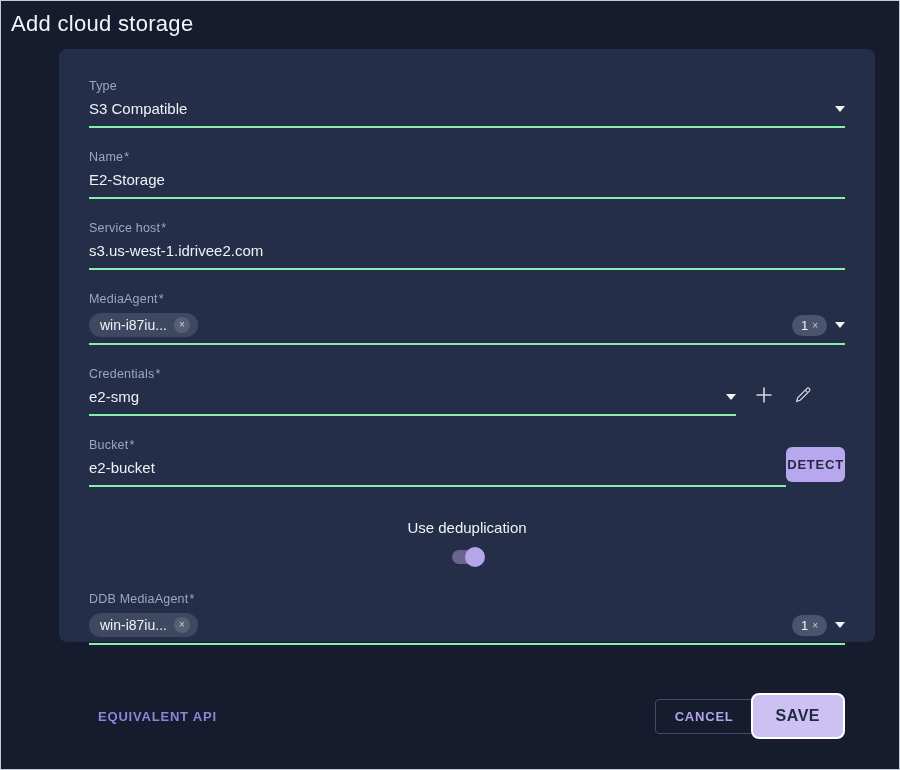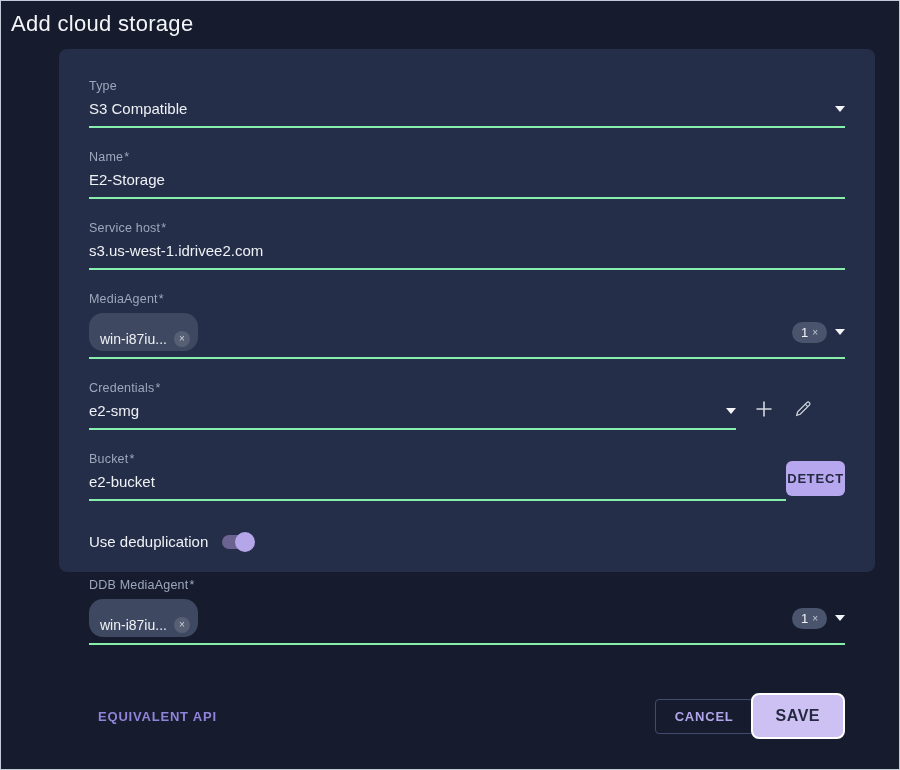--- a/index.html
+++ b/index.html
@@ -16,21 +16,21 @@
     position:relative;
   }
   
   .page-header { padding:10px 0 0 10px; height:36px; }
   .page-title {
     color:#f3f5f9; font-size:22px; font-weight:500; letter-spacing:.3px;
   }
   
   .panel {
     position:absolute; left:58px; top:48px;
-    width:816px; height:523px;
+    width:816px; height:593px;
     background:#252e48; border-radius:8px;
     padding:30px 30px 20px 30px;
   }
   
   .field { margin-bottom:22px; }
   .field-label {
     font-size:12.5px; color:#9da7bd; letter-spacing:.2px; margin-bottom:7px;
     display:flex; gap:1px;
   }
   .value-row {
@@ -41,21 +41,21 @@
   .field-value { flex:1; font-size:15px; color:#eef1f6; }
   .chev {
     width:0; height:0; margin-left:8px;
     border-left:5px solid transparent; border-right:5px solid transparent;
     border-top:6px solid #f2f4f8; cursor:pointer;
   }
   
   .chip {
     display:inline-flex; align-items:center; gap:7px;
     background:#3e4860; border-radius:14px;
-    padding:18px 8px 4px 11px; font-size:14px; color:#f0f2f6;
+    padding:4px 8px 4px 11px; font-size:14px; color:#f0f2f6;
   }
   .chip-x {
     width:16px; height:16px; border-radius:50%;
     background:rgba(255,255,255,.13); color:#ccd3de;
     font-size:10px; line-height:16px; text-align:center; cursor:pointer;
   }
   .count-pill {
     display:inline-flex; align-items:center; gap:4px;
     background:#4a546d; border-radius:12px; padding:3px 9px;
     font-size:13px; color:#f0f2f6; cursor:pointer;
@@ -72,21 +72,21 @@
   
   .bucket-row { display:flex; align-items:center; }
   .bucket-main { flex:1; }
   .detect-btn {
     background:#b7a7ef; color:#242a40;
     border:none; border-radius:6px;
     font-family:inherit; font-size:13px; font-weight:700; letter-spacing:.8px;
     padding:10px 1px; cursor:pointer; margin-top:4px;
   }
   
-  .toggle-row { display:flex; align-items:center; gap:14px; margin:32px 0 28px 0; }
+  .toggle-row { display:flex; align-items:center; gap:14px; margin:32px 0 28px 0;flex-direction:column; }
   .toggle-label { font-size:15px; color:#eef1f6; }
   .switch { position:relative; width:30px; height:14px; cursor:pointer; }
   .switch .track {
     position:absolute; inset:0; border-radius:7px; background:#6b6390;
   }
   .switch .knob {
     position:absolute; right:-3px; top:50%; transform:translateY(-50%);
     width:20px; height:20px; border-radius:50%; background:#b5a6ea;
   }
   

